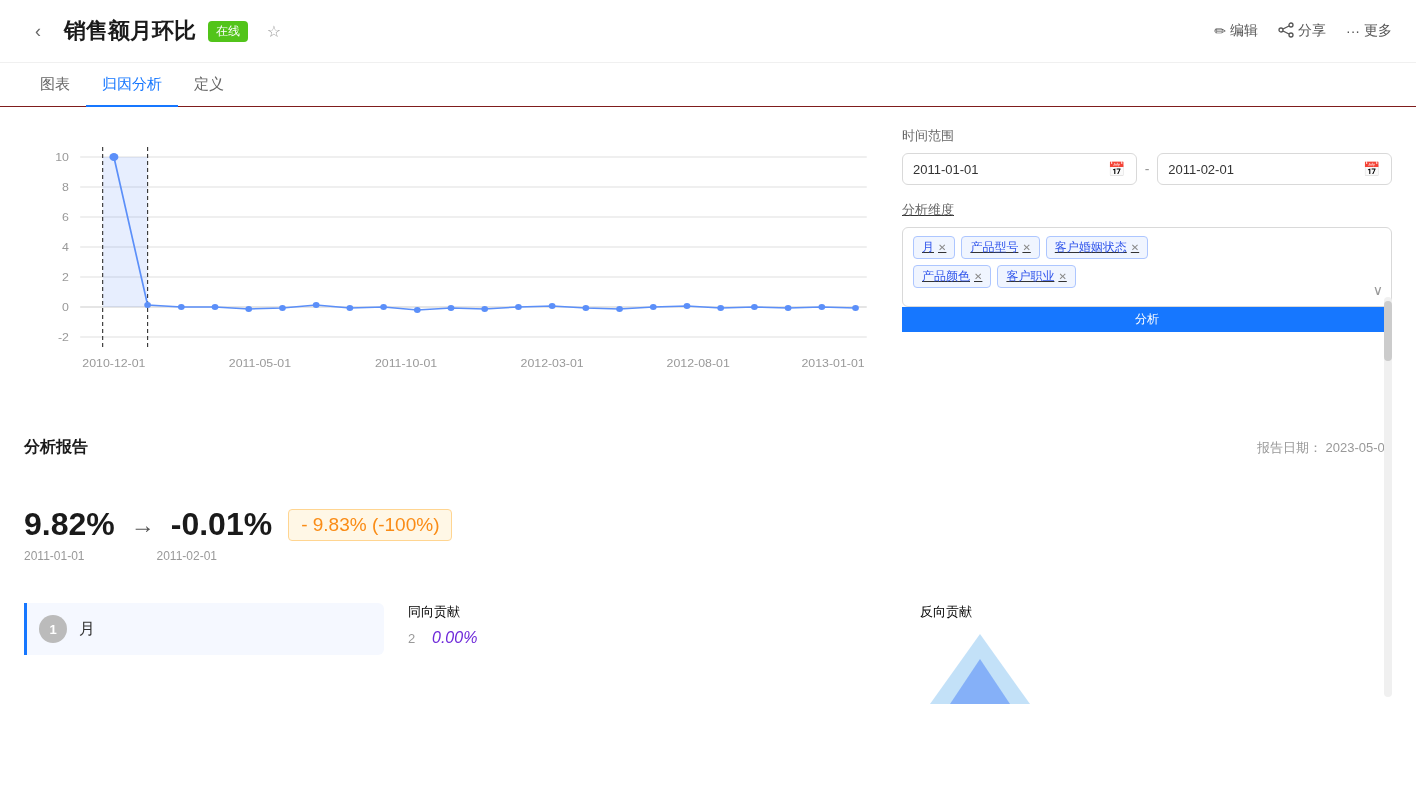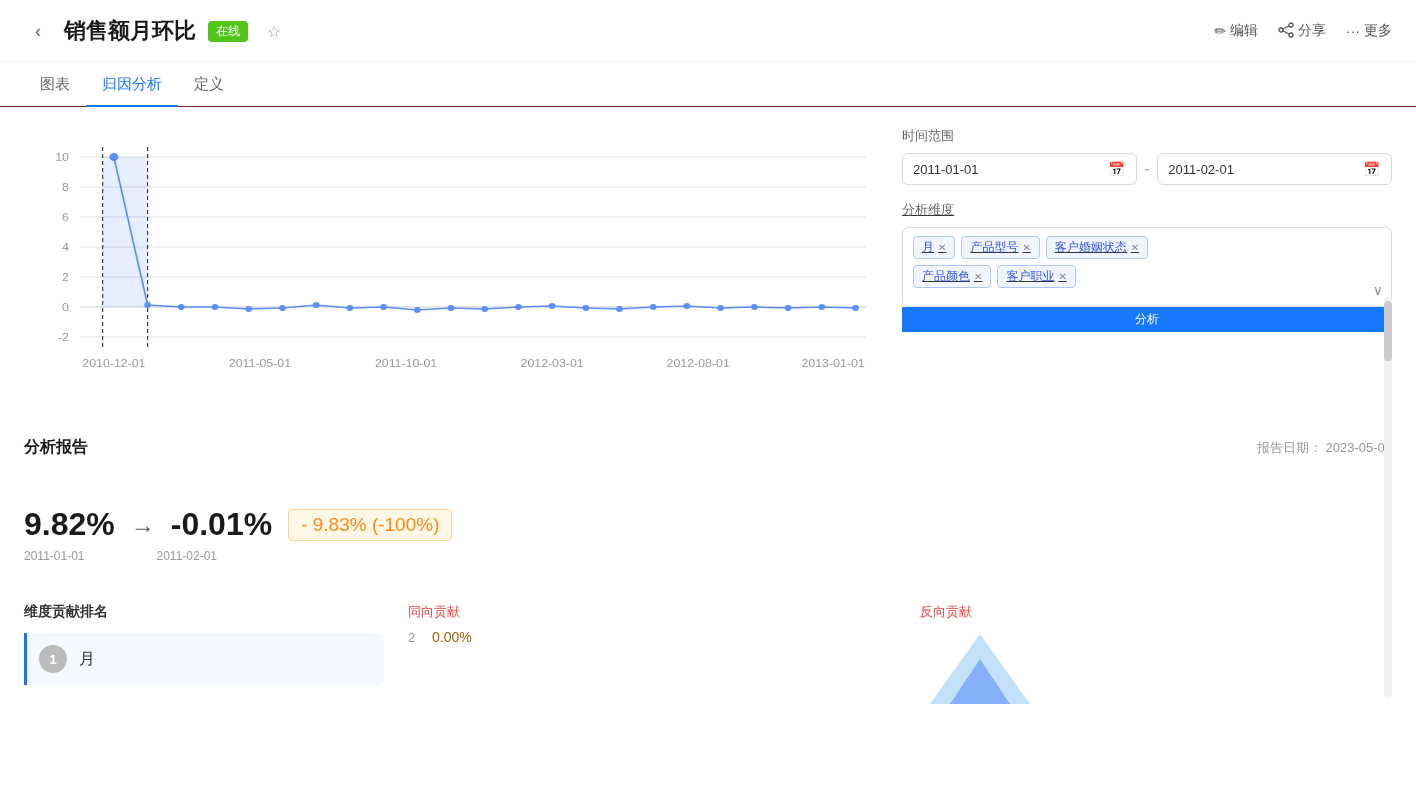--- a/index.html
+++ b/index.html
@@ -73,24 +73,24 @@
     .ranking-item { display: flex; align-items: center; gap: 12px; padding: 12px 0; border-left: 3px solid #1677ff; padding-left: 12px; background: #f5f8ff; border-radius: 0 6px 6px 0; }
     .rank-num { width: 28px; height: 28px; border-radius: 50%; background: #bbb; color: #fff; display: flex; align-items: center; justify-content: center; font-size: 13px; font-weight: 600; }
     .rank-name { font-size: 16px; color: #333; }
 
     .dim-val-panel { flex: 1; }
     .dim-val-header { display: flex; align-items: center; gap: 8px; margin-bottom: 12px; }
     .dim-val-title { font-size: 14px; font-weight: 600; color: #333; }
     .sort-icon { color: #1677ff; font-size: 14px; cursor: pointer; }
     .contrib-sections { display: flex; gap: 40px; }
     .contrib-section { flex: 1; }
-    .contrib-label { font-size: 13px; color: #ef4444; margin-bottom: 8px; }
+    .contrib-label { font-size: 13px; color: #000000; margin-bottom: 8px; }
     .contrib-item { display: flex; align-items: center; gap: 8px; font-size: 13px; color: #333; margin-bottom: 6px; }
     .contrib-num { width: 16px; color: #999; }
-    .contrib-val { color: #a16207; font-size: 14px; }
+    .contrib-val { color: #6d28d9; font-size: 16px; font-style: italic; }
 
     .table-icon { color: #999; cursor: pointer; font-size: 16px; }
 
     
     .highlight-area { fill: rgba(91, 143, 249, 0.15); }
     .chart-line { fill: none; stroke: #5b8ff9; stroke-width: 1.5; }
     .chart-dot { fill: #5b8ff9; }
     .axis-line { stroke: #e0e0e0; stroke-width: 1; }
     .axis-label { font-size: 11px; fill: #999; }
     .dashed-line { stroke: #333; stroke-width: 1; stroke-dasharray: 4 3; fill: none; }
@@ -273,21 +273,20 @@
   <div class="metric-dates">
     <div class="metric-date">2011-01-01</div>
     <div class="metric-date-spacer"></div>
     <div class="metric-date">2011-02-01</div>
   </div>
 </div>
 
 <div class="bottom-section">
 
   <div class="ranking-panel">
-    <div class="ranking-title">维度贡献排名</div>
     <div class="ranking-item">
       <div class="rank-num">1</div>
       <div class="rank-name">月</div>
     </div>
   </div>
 
   <div class="dim-val-panel">
     <div class="contrib-sections">
       <div class="contrib-section">
         <div class="contrib-label">同向贡献</div>

